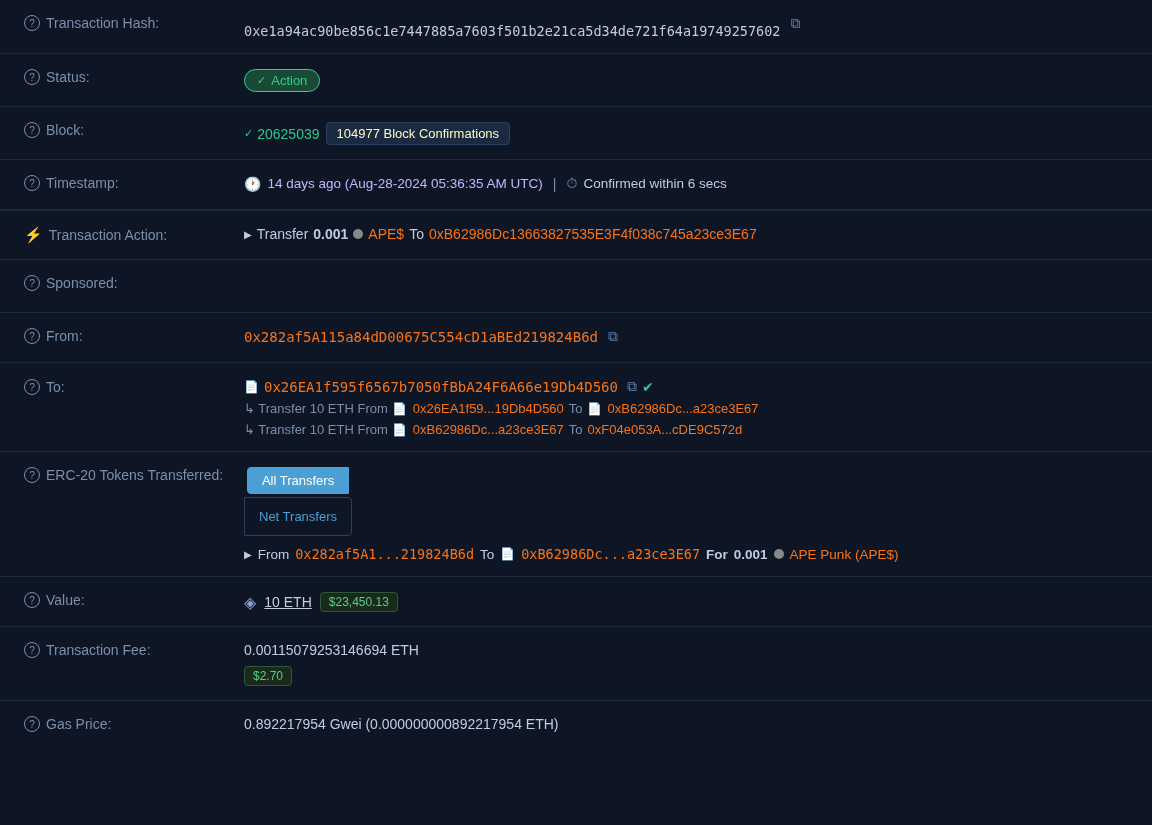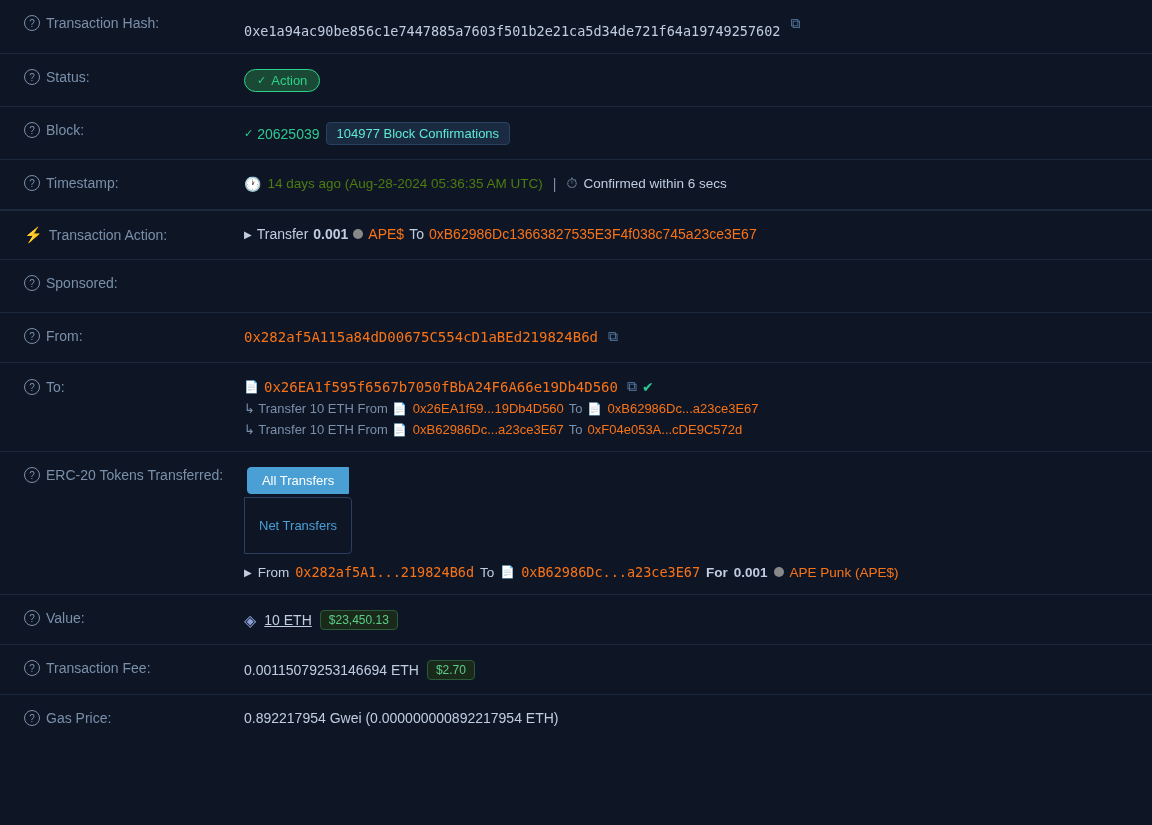--- a/index.html
+++ b/index.html
@@ -95,21 +95,21 @@
     .block-link::before {
       content: '✓';
       color: #2ec990;
       font-size: 11px;
     }
     .block-confirmations-badge {
       background: #1a2a40;
       border: 1px solid #2a4060;
       border-radius: 4px;
       padding: 3px 10px;
-      color: #5eead4;
+      color: #fef9c3;
       font-size: 13px;
     }
     .lightning-icon {
       color: #4a9fd4;
       font-size: 15px;
     }
     .link-blue {
       color: #f97316;
       text-decoration: none;
       cursor: pointer;
@@ -142,21 +142,21 @@
       border-radius: 4px 0 0 4px;
       padding: 5px 14px;
       font-size: 13px;
       cursor: pointer;
       border: 1px solid #4a9fd4;
     }
     .tab-inactive {
       background: transparent;
       color: #4a9fd4;
       border-radius: 0 4px 4px 0;
-      padding: 20px 14px;
+      padding: 11px 14px;
       font-size: 13px;
       cursor: pointer;
       border: 1px solid #2a4060;
     }
     .erc20-transfer-line {
       display: flex;
       align-items: center;
       gap: 6px;
       font-size: 13.5px;
       flex-wrap: wrap;
@@ -218,21 +218,21 @@
     </div>
   </div>
 
   <div class="row">
     <div class="label-col">
       <span class="help-icon">?</span>
       <span>Timestamp:</span>
     </div>
     <div class="value-col" style="align-items:center; gap:6px;">
       <span style="color:#7a8faa;">🕐</span>
-      <span style="color:#4d7c0f; font-size:13.5px;">14 days ago (Aug-28-2024 05:36:35 AM UTC)</span>
+      <span style="color:#c4b5fd; font-size:13.5px;">14 days ago (Aug-28-2024 05:36:35 AM UTC)</span>
       <span style="color:#7a8faa; margin:0 4px;">|</span>
       <span style="color:#7a8faa;">⏱</span>
       <span style="color:#c0cde0; font-size:13.5px;">Confirmed within 6 secs</span>
     </div>
   </div>
 
   <div class="row" style="border-top: 1px solid #1c2a40;">
     <div class="label-col">
       <span class="lightning-icon">⚡</span>
       <span>Transaction Action:</span>
@@ -334,21 +334,21 @@
       <span style="color:#c0cde0; font-size:14px;text-decoration:underline;">10 ETH</span>
       <span class="usd-badge">$23,450.13</span>
     </div>
   </div>
 
   <div class="row">
     <div class="label-col">
       <span class="help-icon">?</span>
       <span>Transaction Fee:</span>
     </div>
-    <div class="value-col" style="align-items:center; gap:8px;">
+    <div class="value-col" style="gap:8px;flex-direction:column;">
       <span style="color:#c0cde0;">0.00115079253146694 ETH</span>
       <span class="gas-badge">$2.70</span>
     </div>
   </div>
 
   <div class="row">
     <div class="label-col">
       <span class="help-icon">?</span>
       <span>Gas Price:</span>
     </div>

